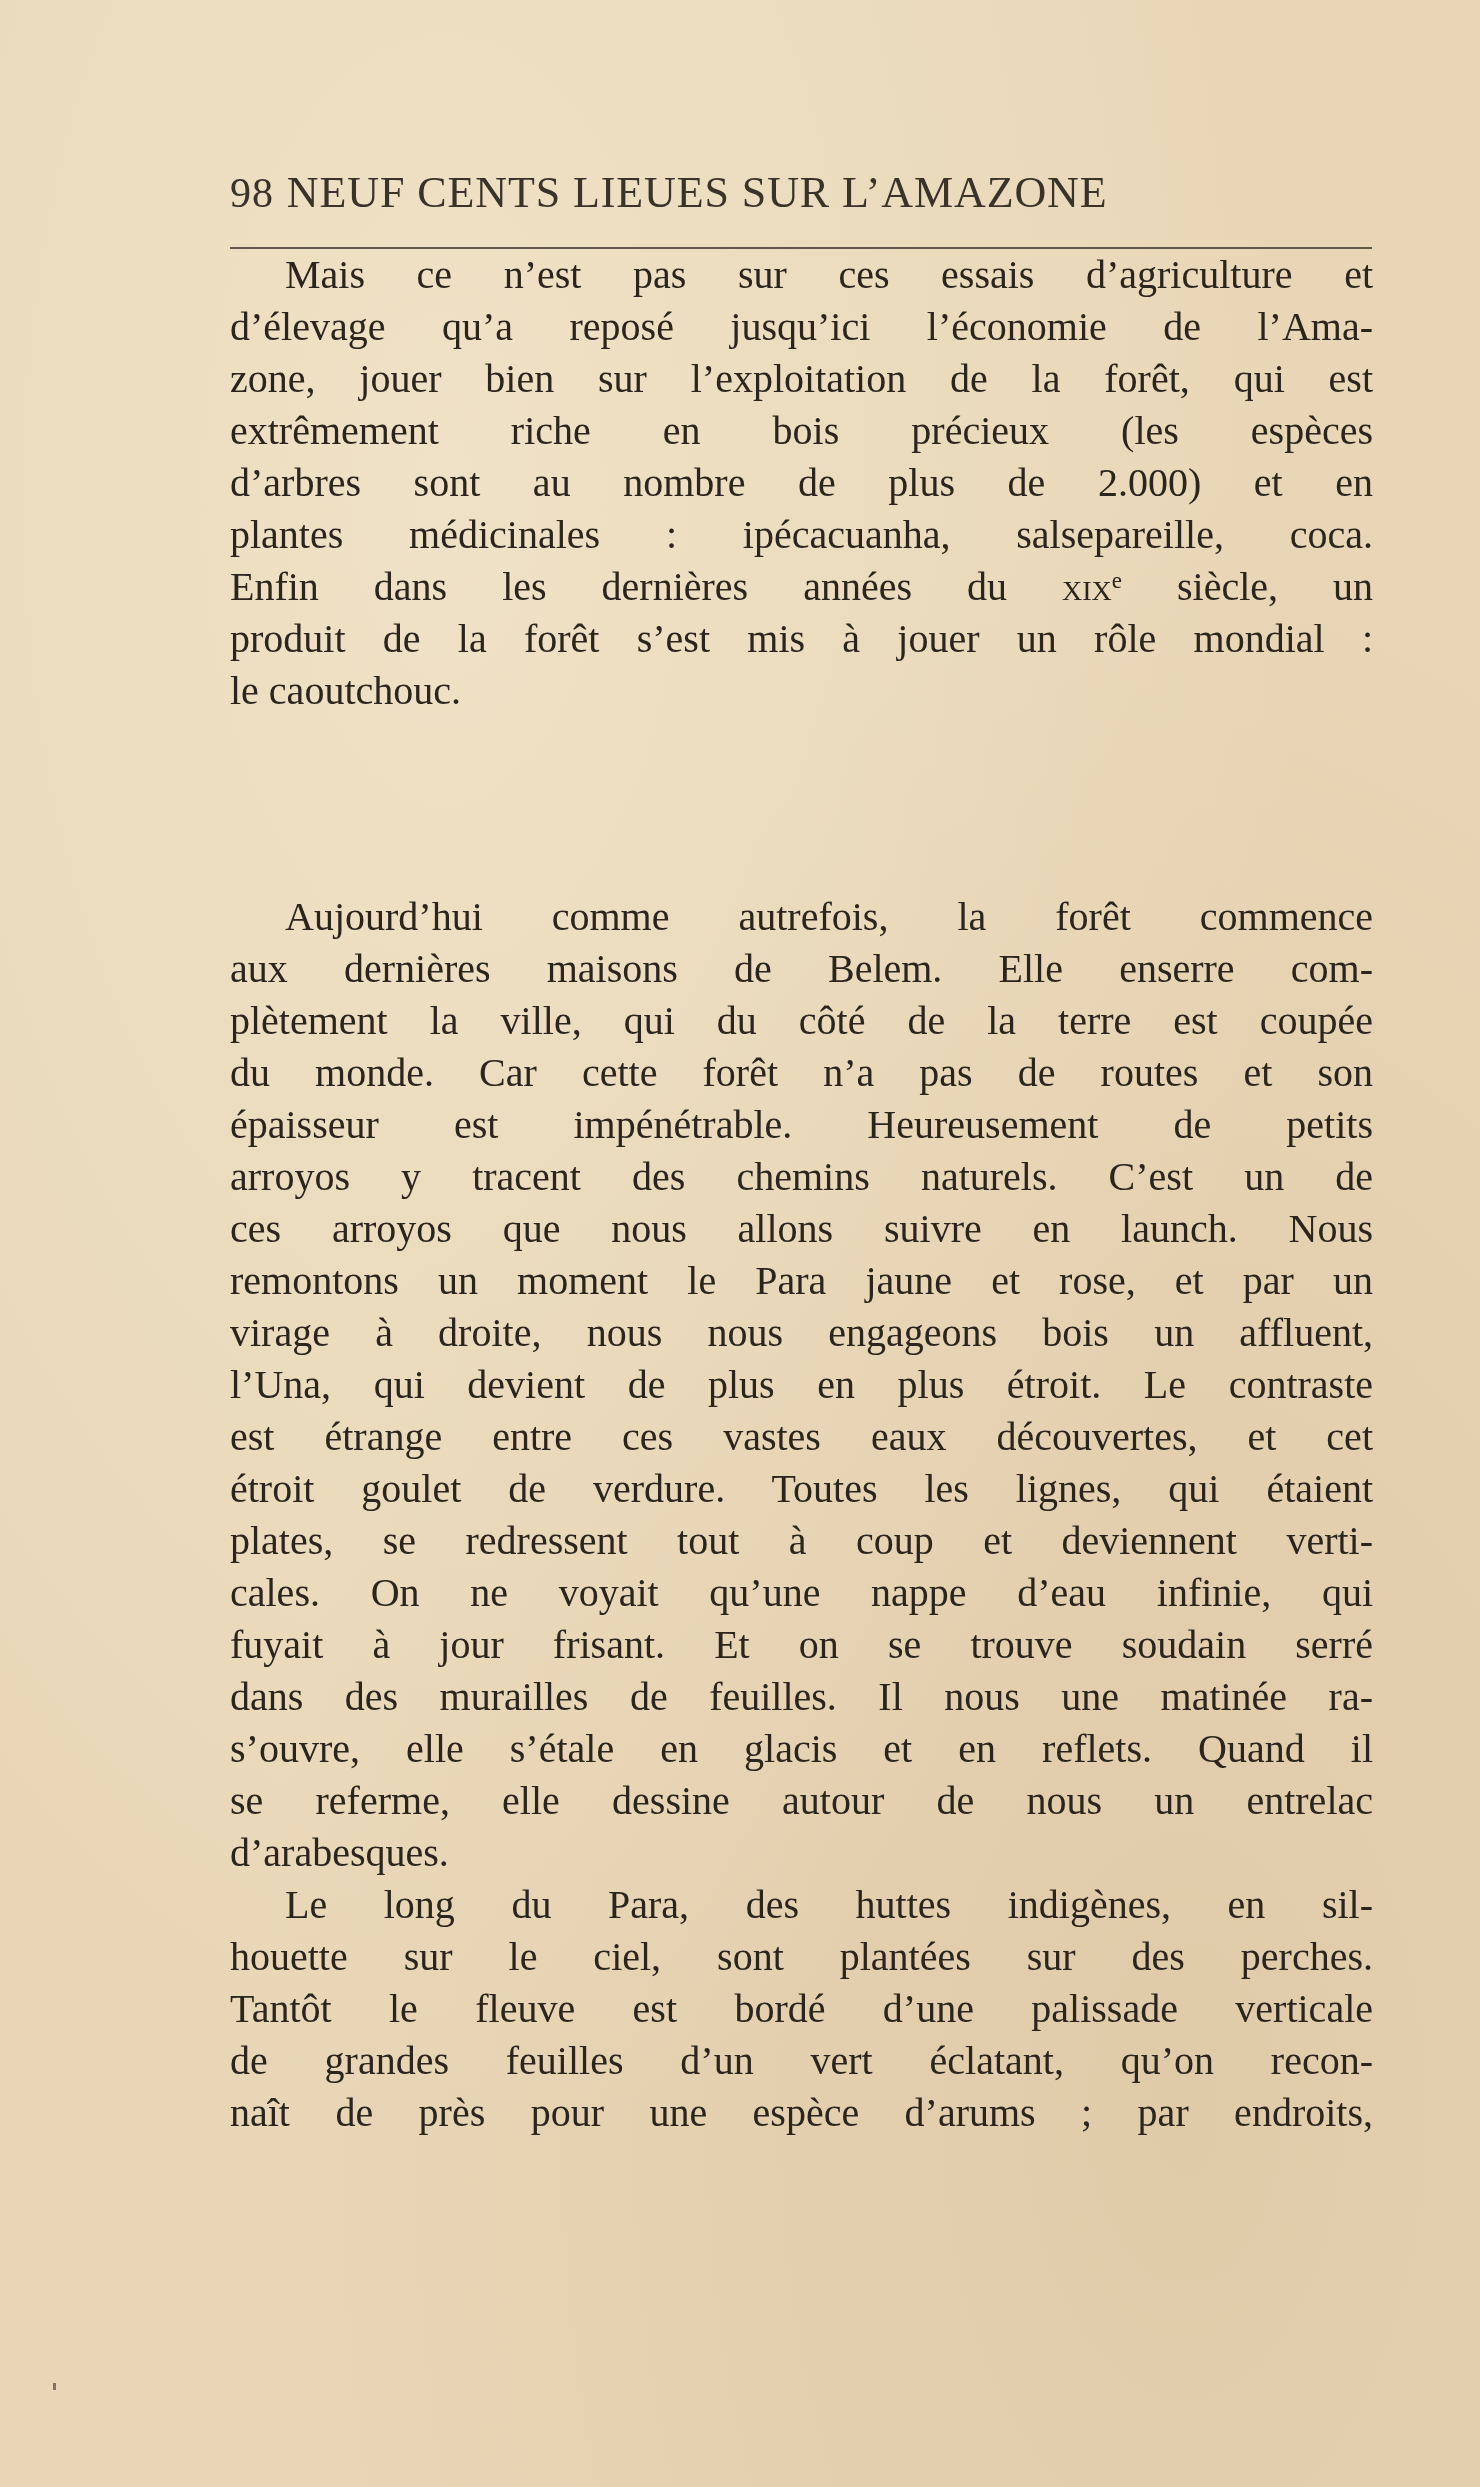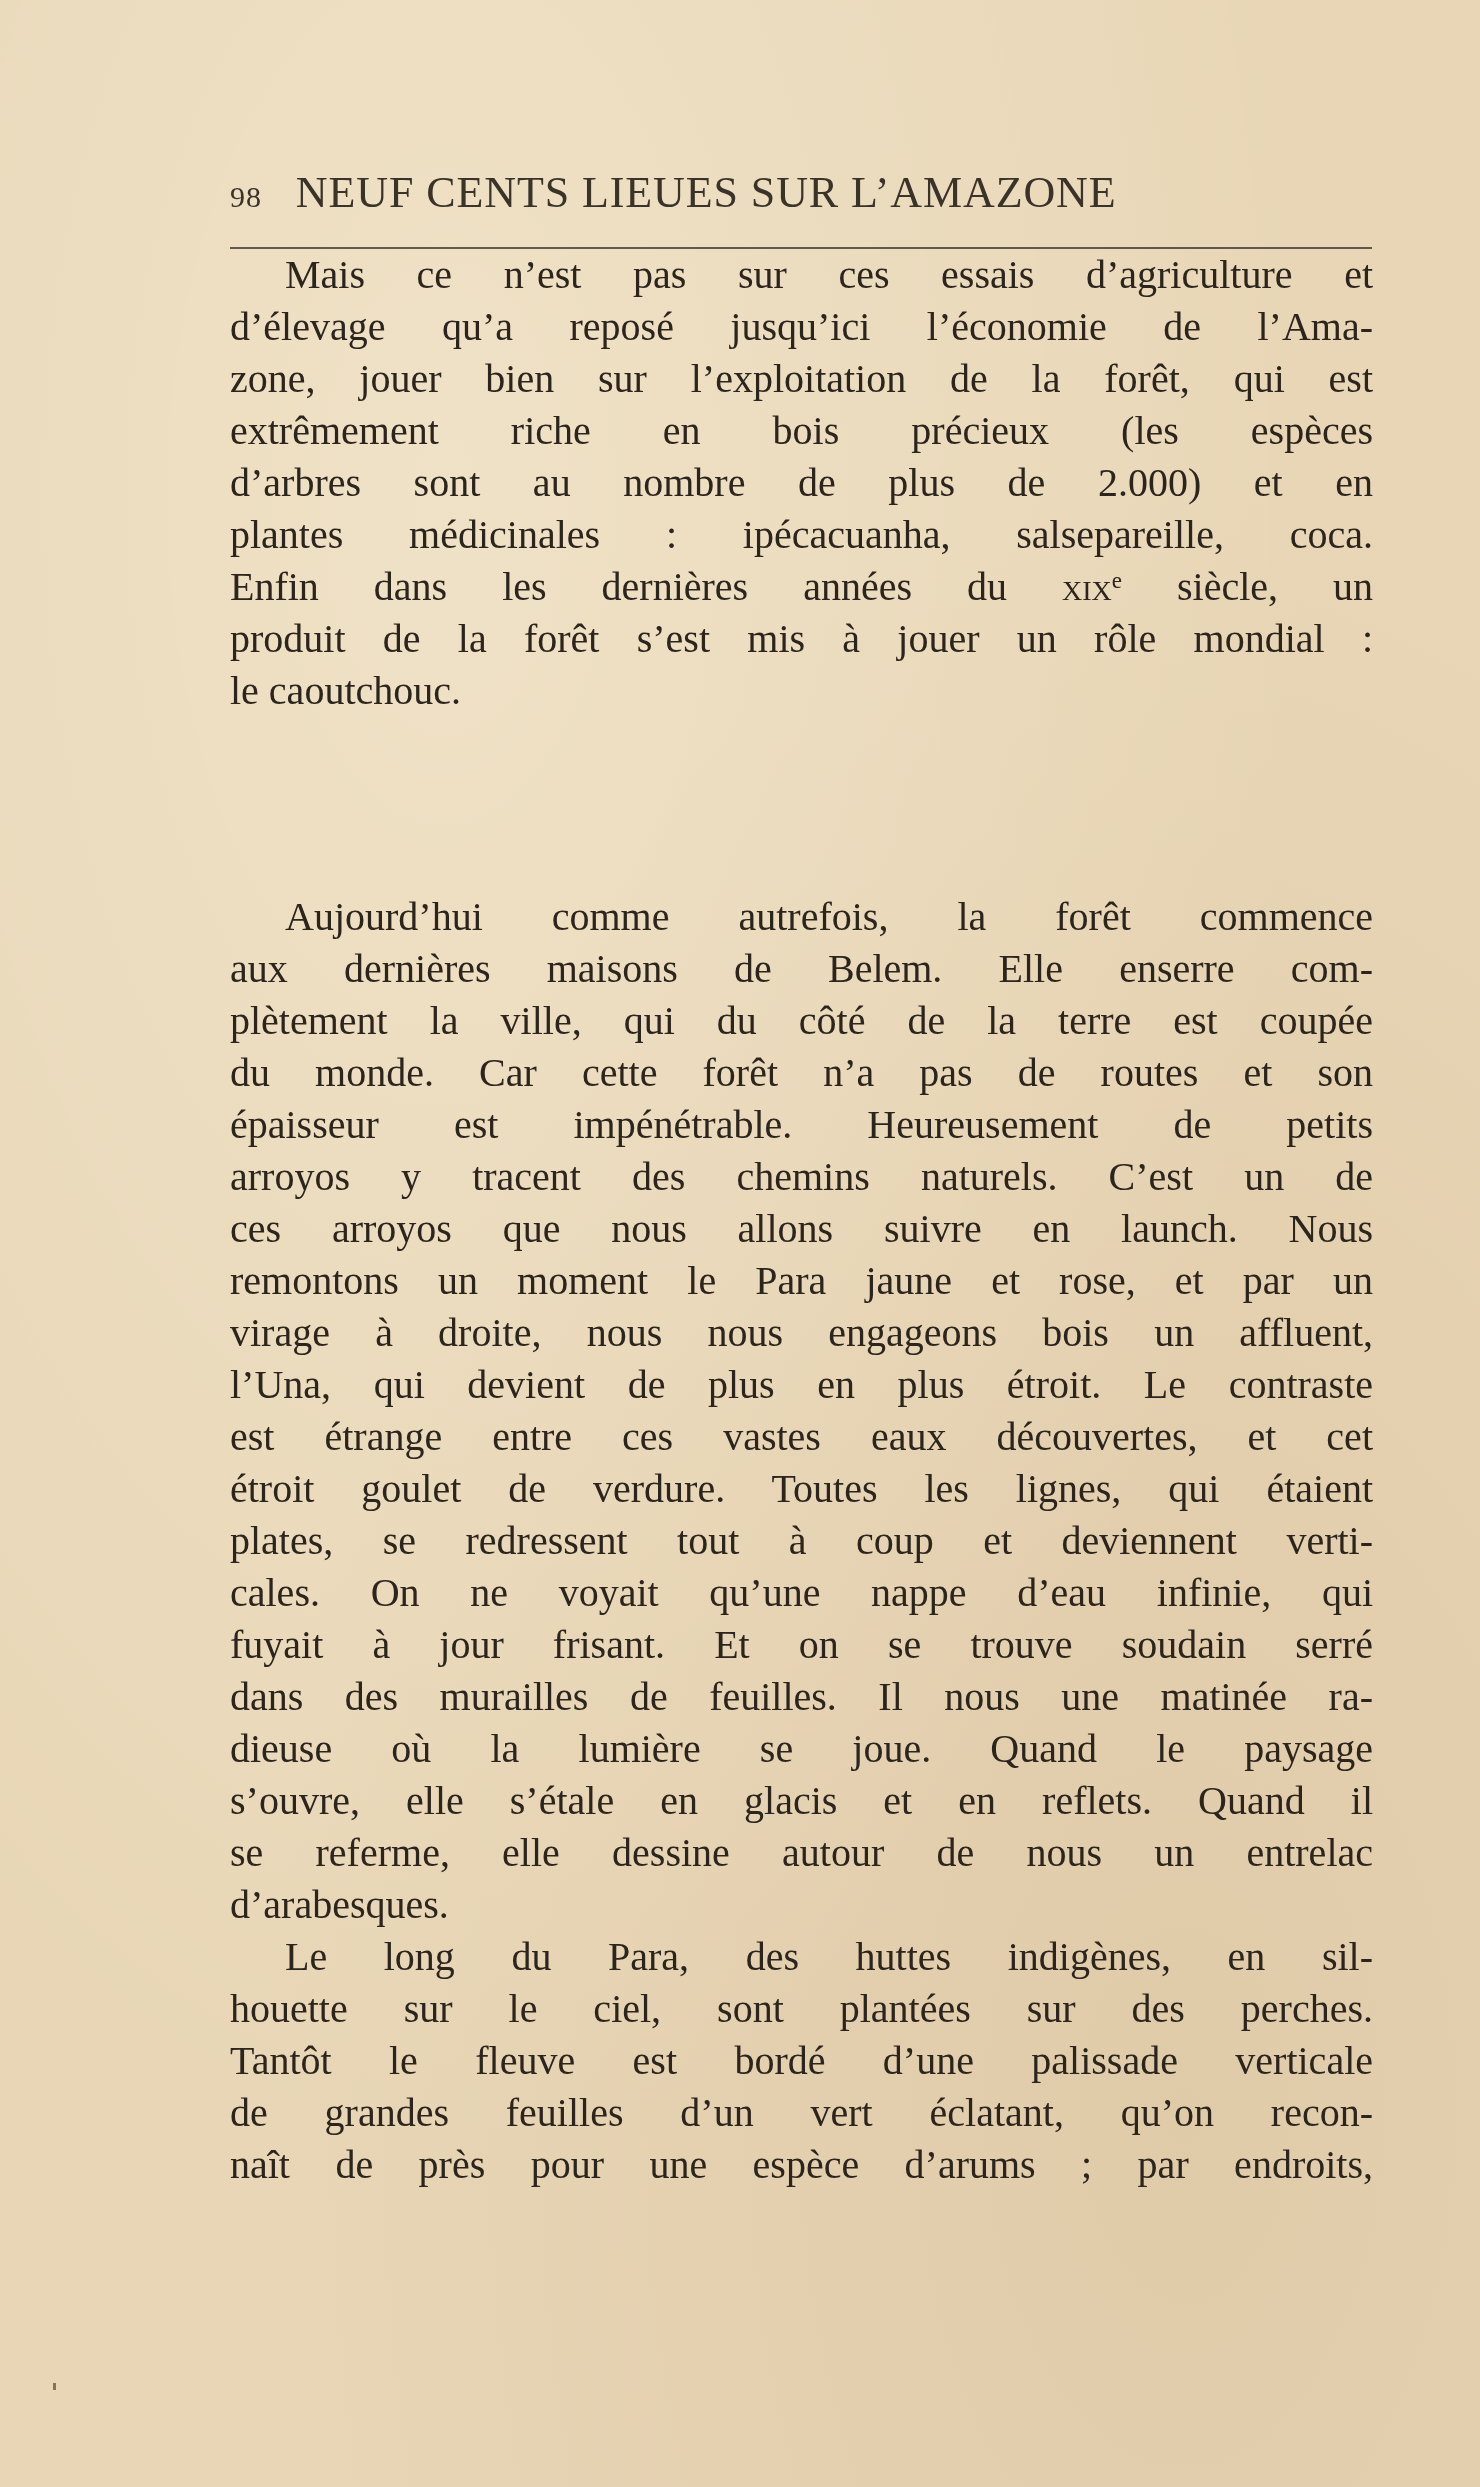--- a/index.html
+++ b/index.html
@@ -26,22 +26,22 @@
     }
     .running-head {
       display: flex;
       align-items: baseline;
       font-size: 44px;
       letter-spacing: 0.9px;
       height: 62px;
       color: #3a332a;
     }
     .running-head .page-number {
-      margin-right: 34px;
-      font-size: 30px;
+      margin-right: 13px;
+      font-size: 42px;
       text-align: right;
     }
     .head-rule {
       height: 2.6px;
       background: #4a4138;
       margin-top: 17.6px;
       width: 1142px;
       opacity: 0.85;
     }
     .body-text {
@@ -118,21 +118,20 @@
       <span class="line">ces arroyos que nous allons suivre en launch. Nous</span>
       <span class="line">remontons un moment le Para jaune et rose, et par un</span>
       <span class="line">virage à droite, nous nous engageons bois un affluent,</span>
       <span class="line">l’Una, qui devient de plus en plus étroit. Le contraste</span>
       <span class="line">est étrange entre ces vastes eaux découvertes, et cet</span>
       <span class="line">étroit goulet de verdure. Toutes les lignes, qui étaient</span>
       <span class="line">plates, se redressent tout à coup et deviennent verti-</span>
       <span class="line">cales. On ne voyait qu’une nappe d’eau infinie, qui</span>
       <span class="line">fuyait à jour frisant. Et on se trouve soudain serré</span>
       <span class="line">dans des murailles de feuilles. Il nous une matinée ra-</span>
-      <span class="line">dieuse où la lumière se joue. Quand le paysage</span>
       <span class="line">s’ouvre, elle s’étale en glacis et en reflets. Quand il</span>
       <span class="line">se referme, elle dessine autour de nous un entrelac</span>
       <span class="line last">d’arabesques.</span>
     </div>
 
     <div class="paragraph">
       <span class="line indent">Le long du Para, des huttes indigènes, en sil-</span>
       <span class="line">houette sur le ciel, sont plantées sur des perches.</span>
       <span class="line">Tantôt le fleuve est bordé d’une palissade verticale</span>
       <span class="line">de grandes feuilles d’un vert éclatant, qu’on recon-</span>

